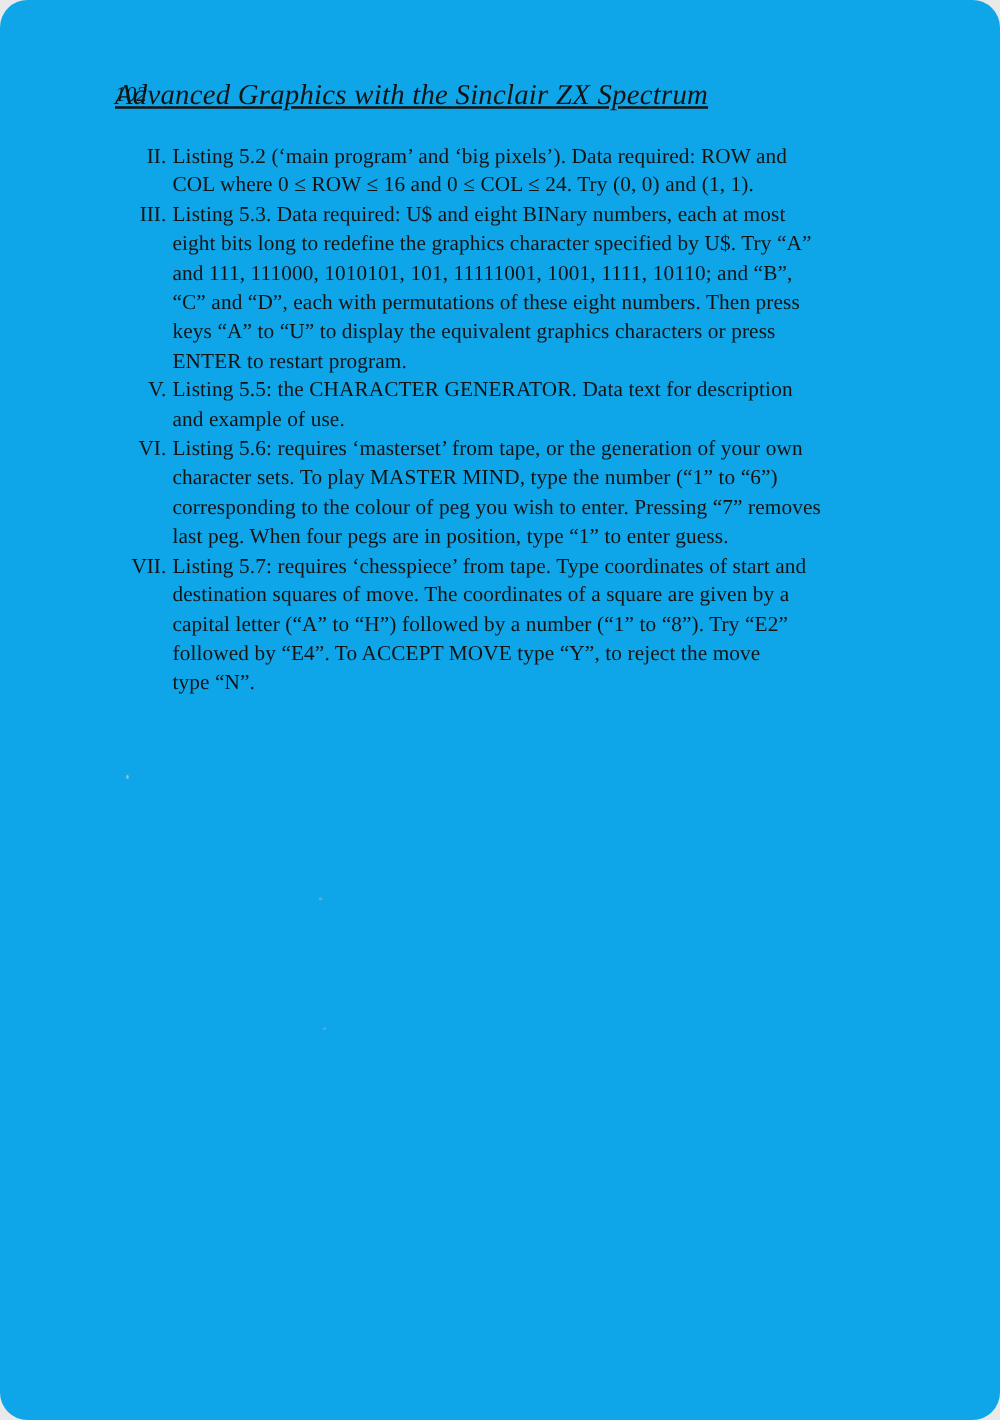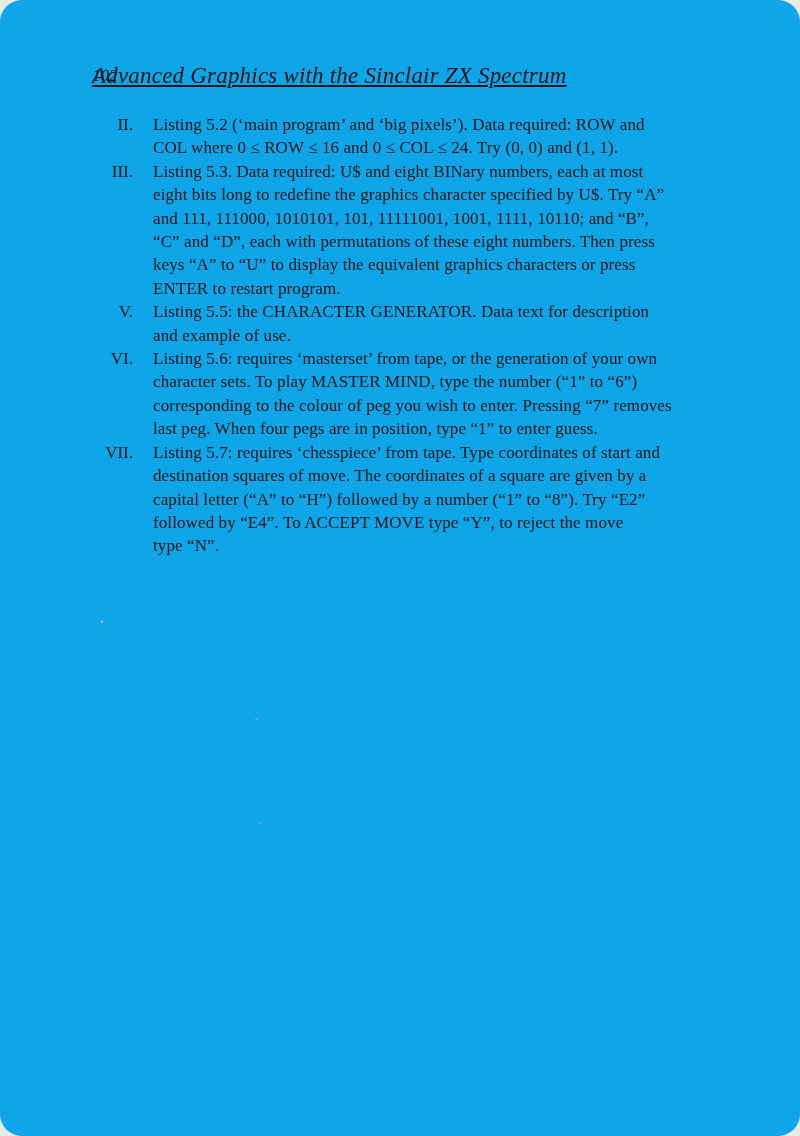--- a/index.html
+++ b/index.html
@@ -55,21 +55,21 @@
   }
   .numeral {
     flex: 0 0 41px;
     text-align: right;
     font-size: 17px;
     line-height: 23.4px;
     white-space: pre;
   }
   .item-lines {
     flex: 1 1 auto;
-    margin-left: 20px;
+    margin-left: 5px;
     font-size: 17px;
     line-height: 23.4px;
     white-space: pre;
     letter-spacing: 0.1px;
   }
   
   .speck {
     position: absolute;
     background: #b9b9b9;
     border-radius: 50%;

